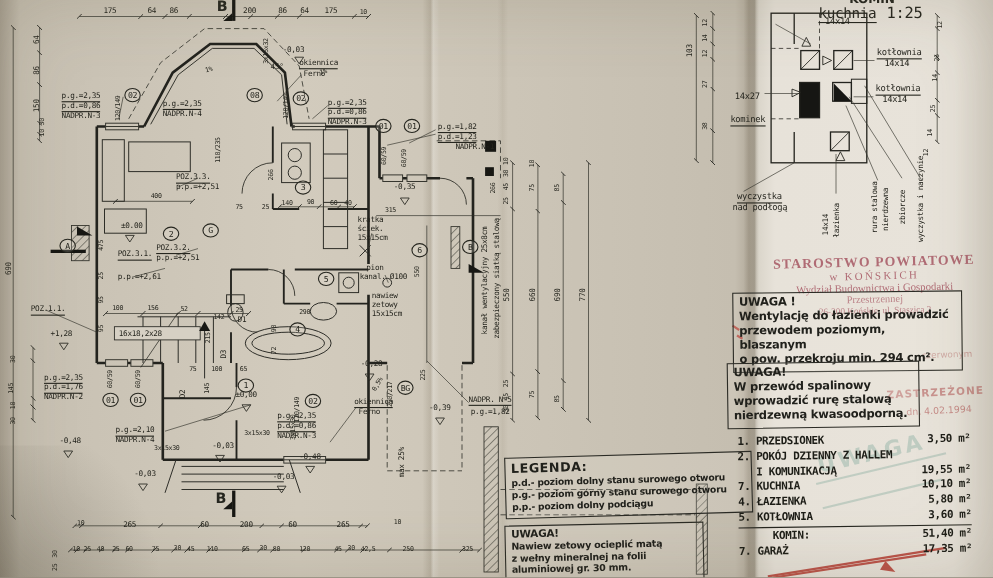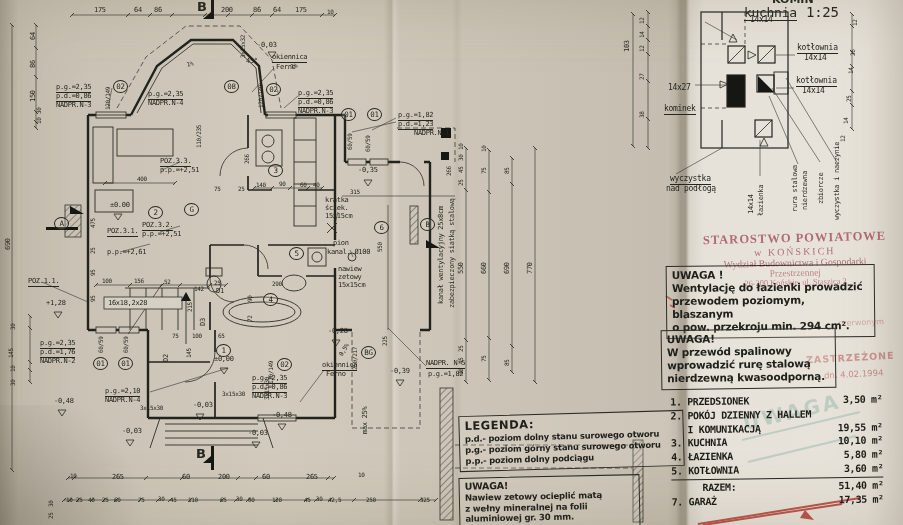--- a/index.html
+++ b/index.html
@@ -533,34 +533,34 @@
         </div>
         <div class="srow">
           <span class="sl">2. POKÓJ DZIENNY Z HALLEM</span>
           <span class="sr"></span>
         </div>
         <div class="srow">
           <span class="sl">   I KOMUNIKACJĄ</span>
           <span class="sr">19,55 m²</span>
         </div>
         <div class="srow">
-          <span class="sl">3. KUCHNIA</span>
+          <span class="sl">7. KUCHNIA</span>
           <span class="sr">10,10 m²</span>
         </div>
         <div class="srow">
           <span class="sl">4. ŁAZIENKA</span>
           <span class="sr">5,80 m²</span>
         </div>
         <div class="srow">
           <span class="sl">5. KOTŁOWNIA</span>
           <span class="sr">3,60 m²</span>
         </div>
       </div>
     <div class="srow total">
-      <span class="sl">RAZEM:</span>
+      <span class="sl">KOMIN:</span>
       <span class="sr">51,40 m²</span>
     </div>
     <div class="srow">
       <span class="sl">7. GARAŻ</span>
       <span class="sr">17,35 m²</span>
     </div>
   </div>
 
 </div>
 

